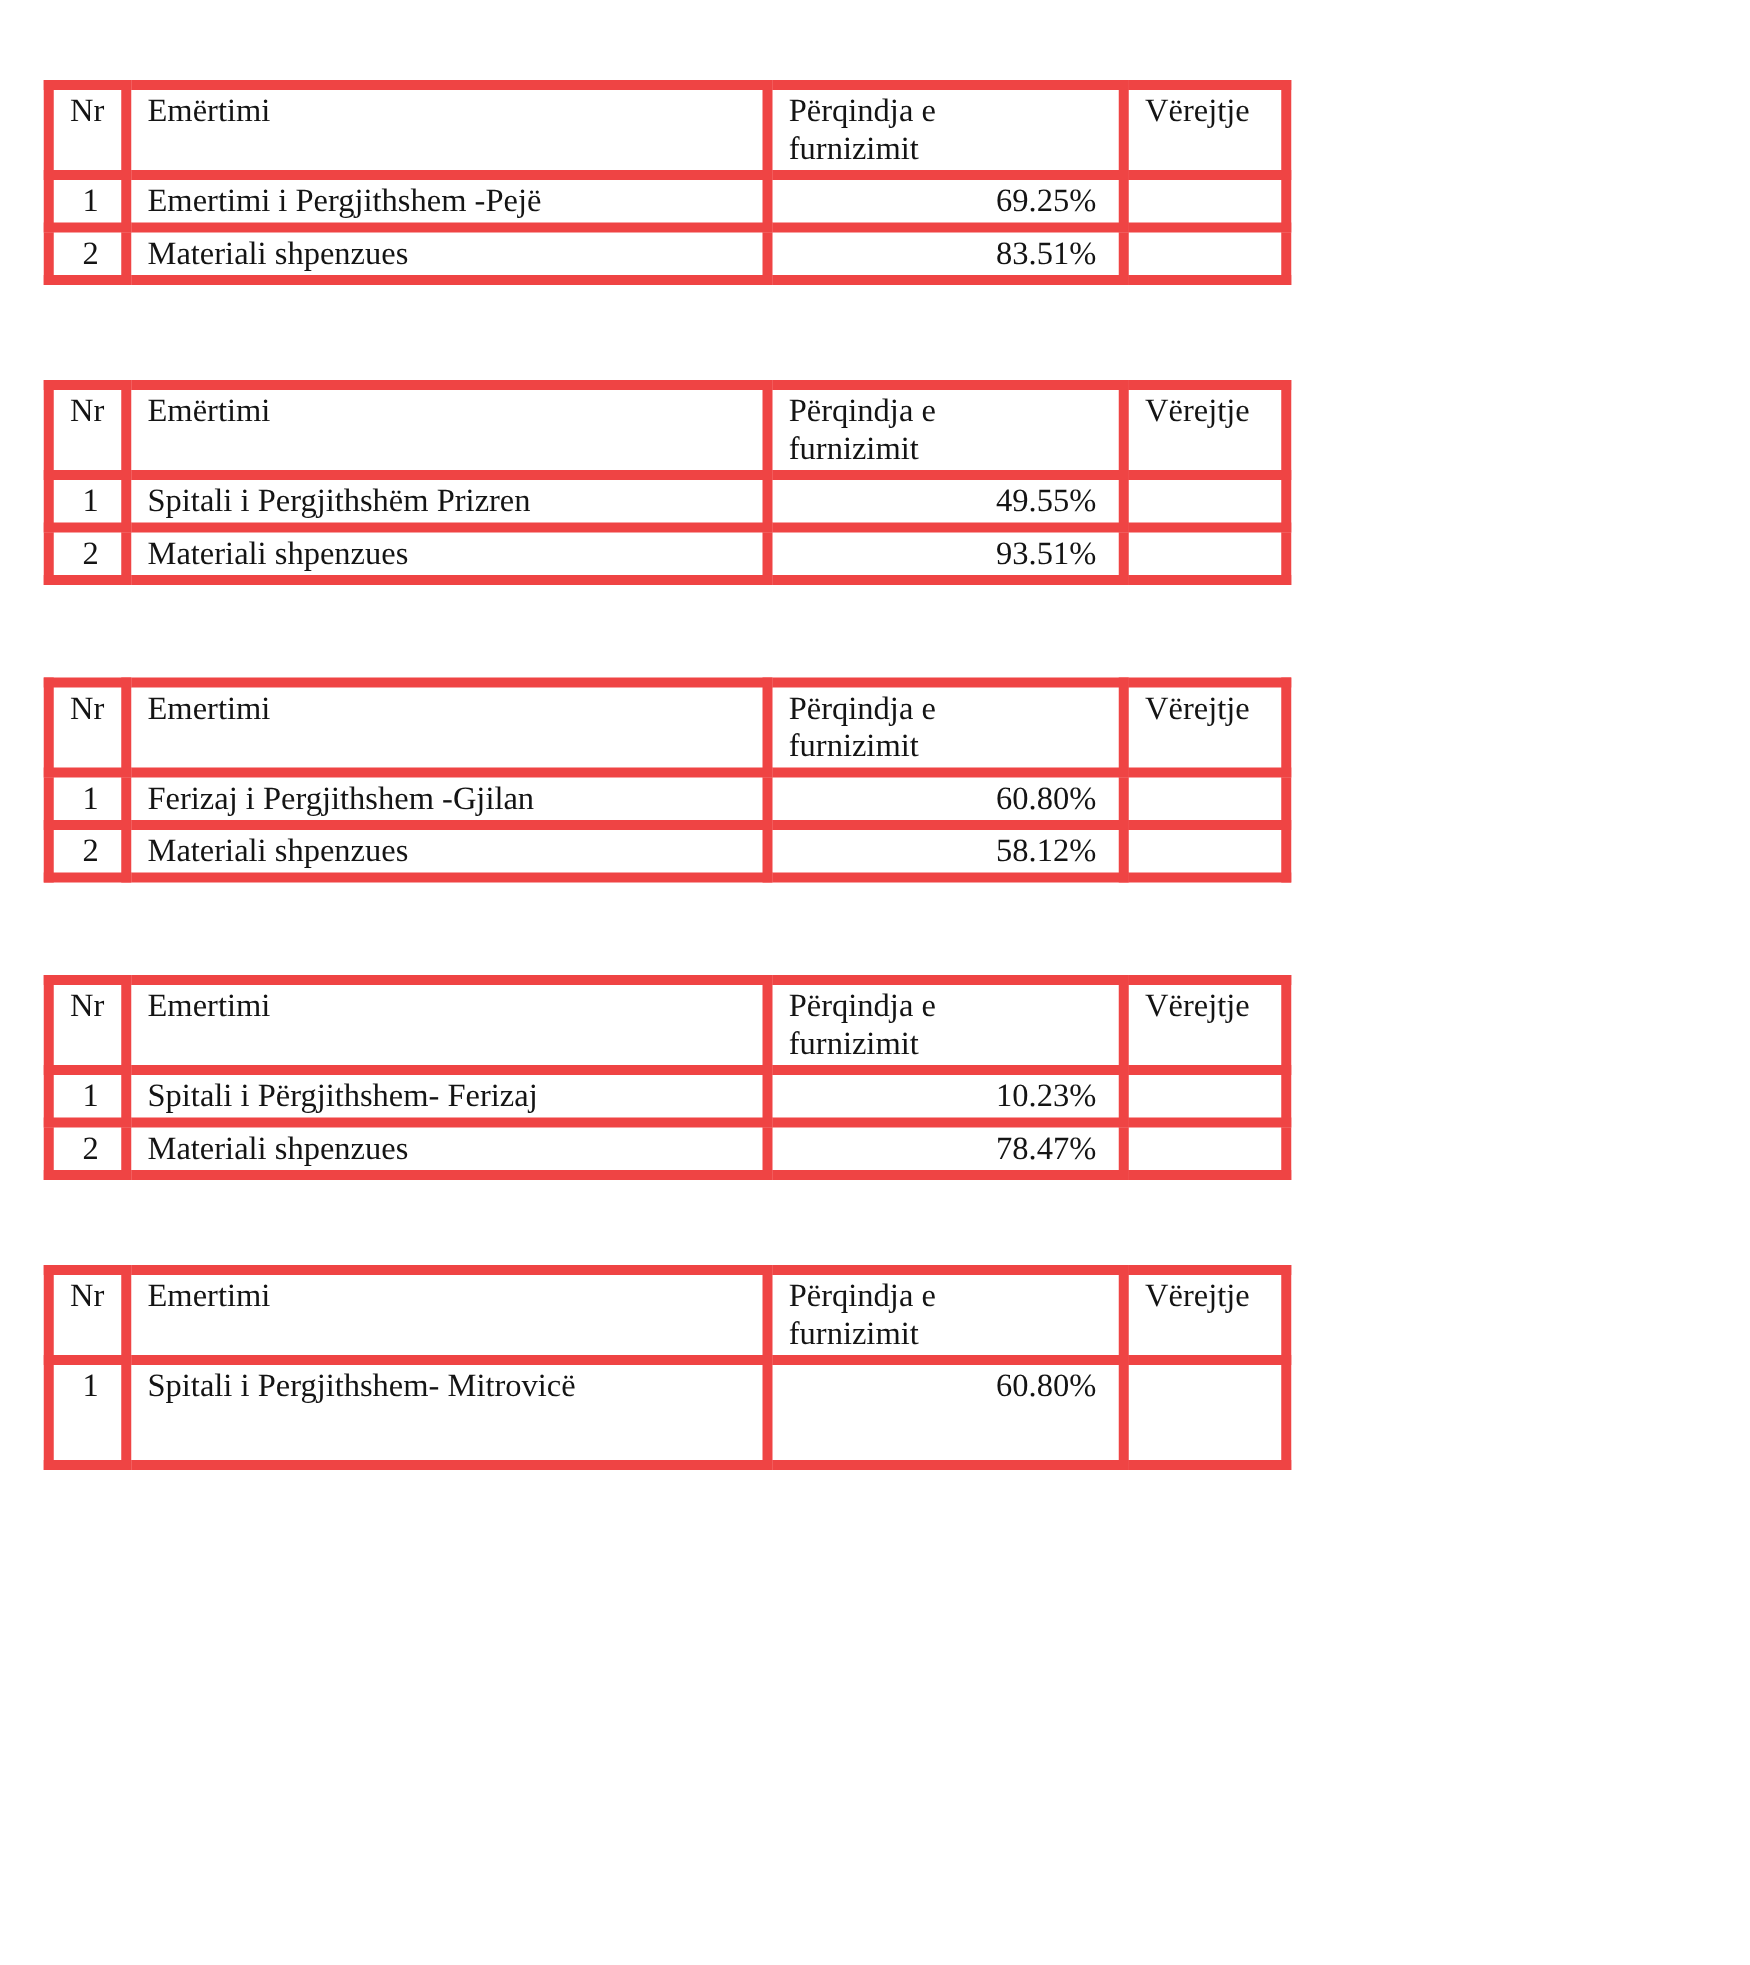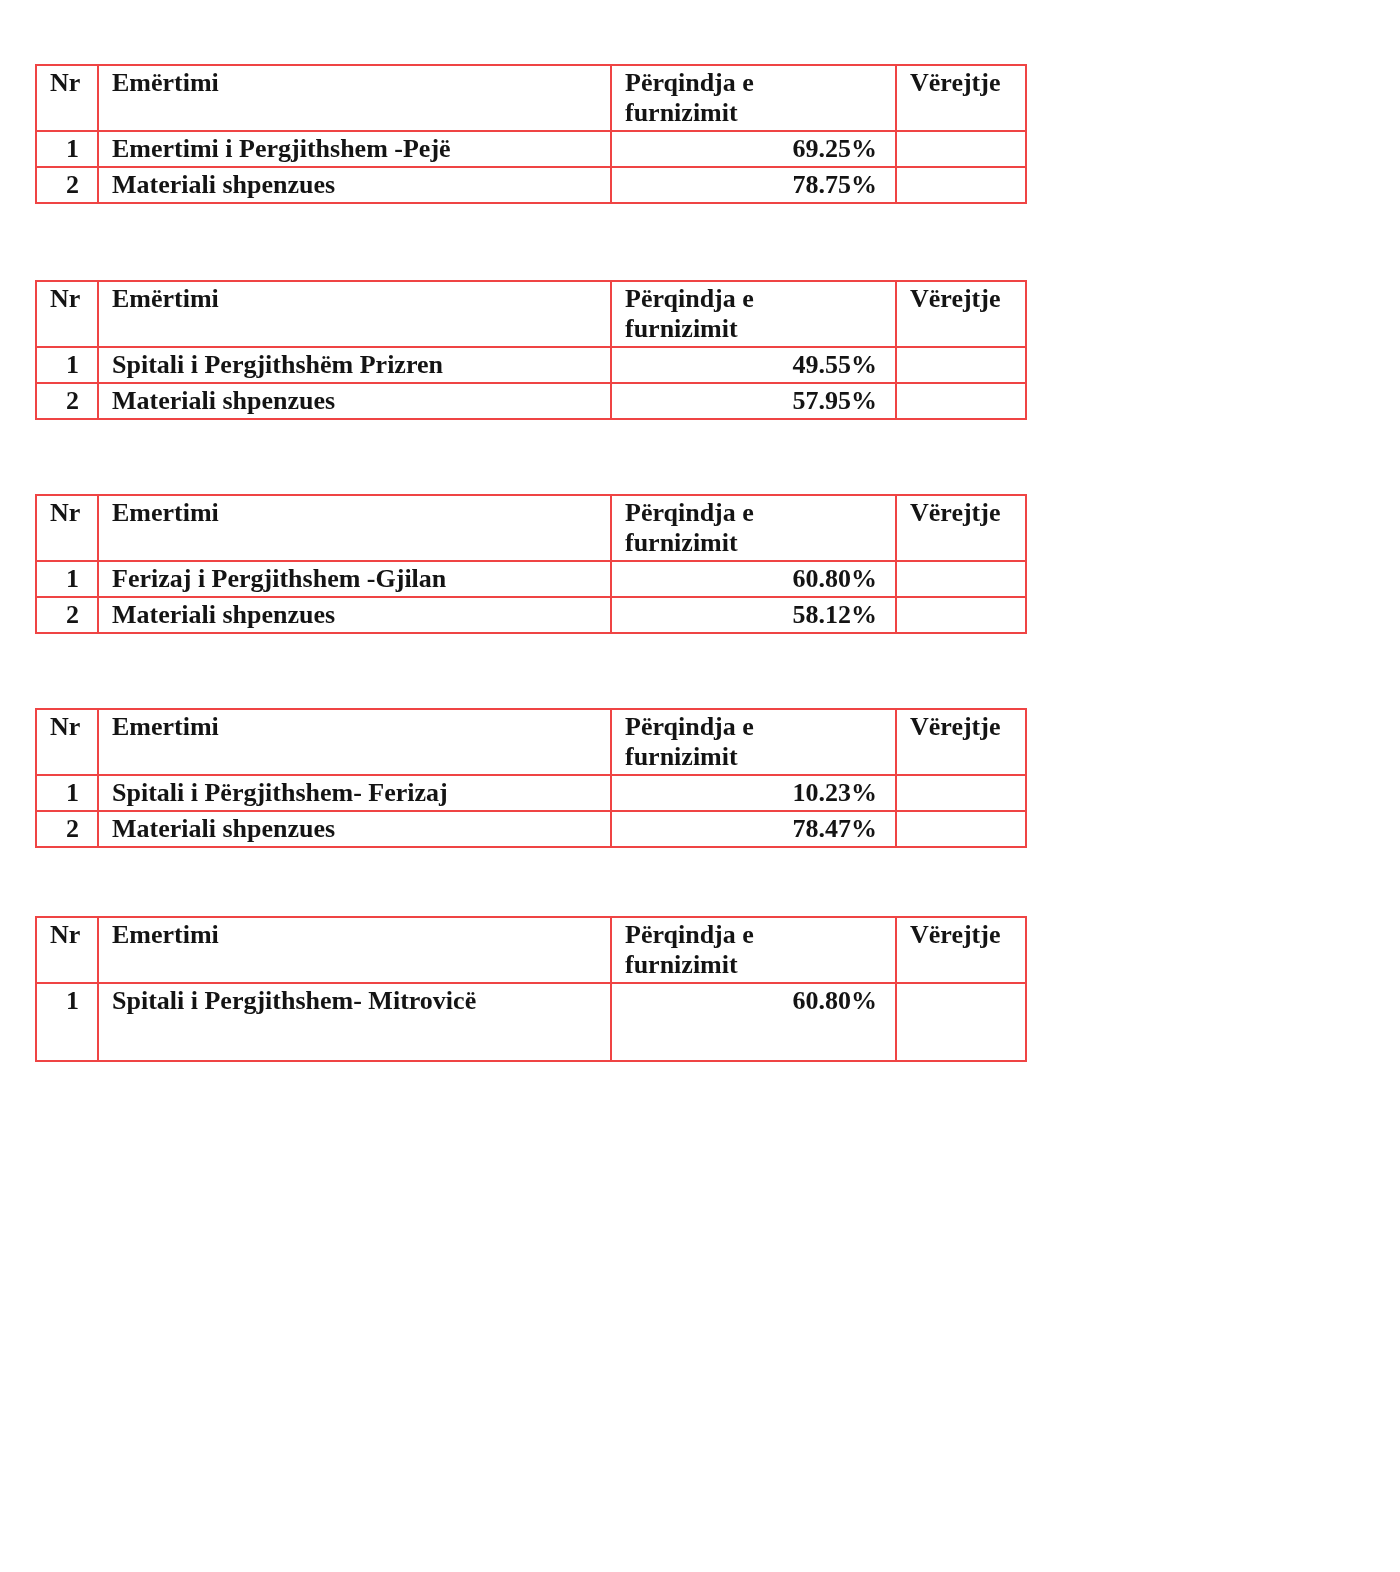--- a/index.html
+++ b/index.html
@@ -26,24 +26,24 @@
     width: 990px;
   }
   table.doc-table.gap-a { margin-bottom: 76px; }
   table.doc-table.gap-b { margin-bottom: 74px; }
   table.doc-table.gap-c { margin-bottom: 68px; }
   col.c-nr   { width: 62px; }
   col.c-name { width: 513px; }
   col.c-pct  { width: 285px; }
   col.c-rem  { width: 130px; }
   th, td {
-    border: 2px solid #ef4444;
+    border: 8px solid #ef4444;
     font-size: 26px;
     line-height: 30px;
-    font-weight: bold;
+    font-weight: normal;
     overflow: hidden;
   }
   th {
     text-align: left;
     vertical-align: top;
     padding: 2px 13px;
   }
   th.h-pct { white-space: pre-line; }
   td {
     height: 34px;
@@ -85,21 +85,21 @@
       <tbody>
         <tr>
           <td class="c-nr-cell">1</td>
           <td class="c-name-cell">Emertimi i Pergjithshem -Pejë</td>
           <td class="c-pct-cell">69.25%</td>
           <td class="c-rem-cell"></td>
         </tr>
         <tr>
           <td class="c-nr-cell">2</td>
           <td class="c-name-cell">Materiali shpenzues</td>
-          <td class="c-pct-cell">78.75%</td>
+          <td class="c-pct-cell">83.51%</td>
           <td class="c-rem-cell"></td>
         </tr>
       </tbody>
     </table>
 
     <table class="doc-table gap-b">
       <colgroup>
           <col class="c-nr">
           <col class="c-name">
           <col class="c-pct">
@@ -117,21 +117,21 @@
       <tbody>
         <tr>
           <td class="c-nr-cell">1</td>
           <td class="c-name-cell">Spitali i Pergjithshëm Prizren</td>
           <td class="c-pct-cell">49.55%</td>
           <td class="c-rem-cell"></td>
         </tr>
         <tr>
           <td class="c-nr-cell">2</td>
           <td class="c-name-cell">Materiali shpenzues</td>
-          <td class="c-pct-cell">57.95%</td>
+          <td class="c-pct-cell">93.51%</td>
           <td class="c-rem-cell"></td>
         </tr>
       </tbody>
     </table>
 
     <table class="doc-table gap-b">
       <colgroup>
           <col class="c-nr">
           <col class="c-name">
           <col class="c-pct">

